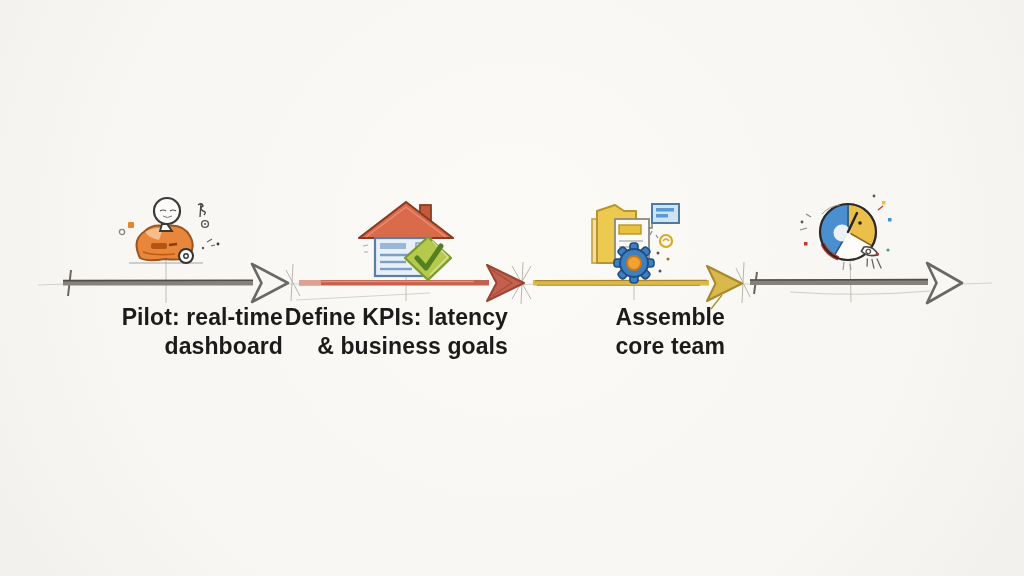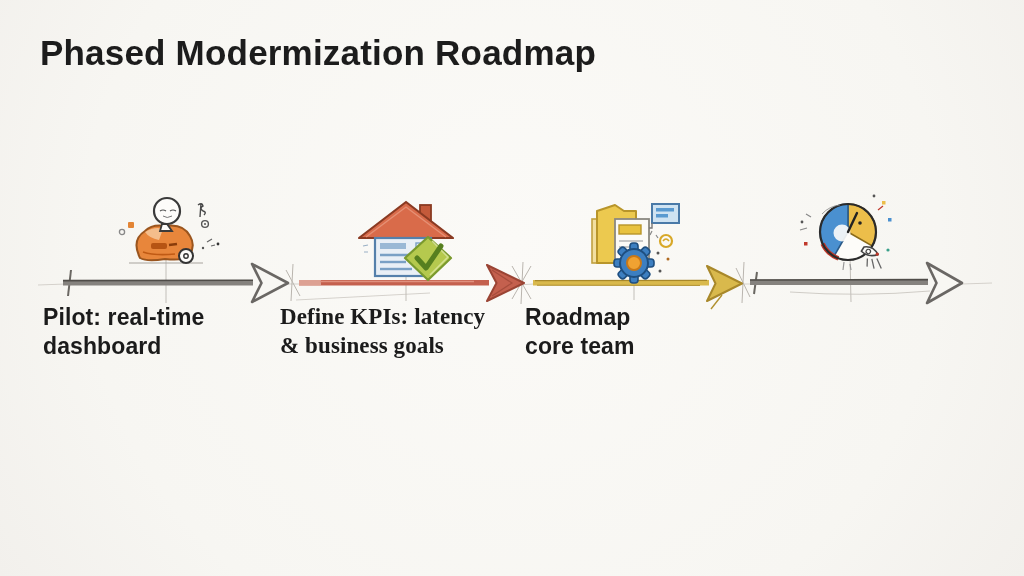--- a/index.html
+++ b/index.html
@@ -11,35 +11,34 @@
     font-family:"Liberation Sans", sans-serif;
   }
   .page-title{
     position:absolute;left:40px;top:33px;
     font-size:35px;font-weight:700;color:#1c1c1c;letter-spacing:.2px;
     margin:0;
   }
   .timeline-svg{position:absolute;left:0;top:0;}
   .phase-label{
     position:absolute;top:303px;
-    text-align:left;
+    text-align:right;
     font-size:23px;font-weight:600;color:#1b1b1b;
     line-height:1.25;white-space:pre-line;letter-spacing:.1px;
   }
   .phase-label.p1{left:43px;width:240px;}
-  .phase-label.p2{left:280px;width:240px;font-family:Liberation Serif, serif;}
+  .phase-label.p2{left:268px;width:240px;}
   .phase-label.p3{left:525px;width:200px;}
   .phase-label.p4{left:745px;width:200px;}
 </style>
 </head>
 <body>
 
 <div id="stage">
 
-  <h1 class="page-title">Phased Modermization Roadmap</h1>
 
   <svg class="timeline-svg" width="1024" height="576" viewBox="0 0 1024 576">
 
     <g stroke="#ccc8c2" stroke-width="1" opacity="0.8">
       <line x1="38" y1="285" x2="66" y2="284"></line>
       <line x1="288" y1="284" x2="300" y2="284"></line>
       <line x1="516" y1="285" x2="534" y2="284"></line>
       <line x1="740" y1="284" x2="752" y2="284"></line>
       <line x1="962" y1="284" x2="992" y2="283"></line>
       <line x1="296" y1="300" x2="430" y2="293"></line>
@@ -207,16 +206,16 @@
       <path d="M0,38 l7,-2 M6,22 l5,3" stroke="#888" stroke-width="1.2"></path>
       <circle cx="74" cy="4" r="1.4" fill="#555"></circle>
       <path d="M78,18 l5,-4" stroke="#c0392b" stroke-width="1.2"></path>
     </g>
   </svg>
 
   <div class="phase-label p1">Pilot: real-time
 dashboard</div>
   <div class="phase-label p2">Define KPIs: latency
 &amp; business goals</div>
-  <div class="phase-label p3">Roadmap
+  <div class="phase-label p3">Assemble
 core team</div>
 
 </div>
 
 </body></html>

